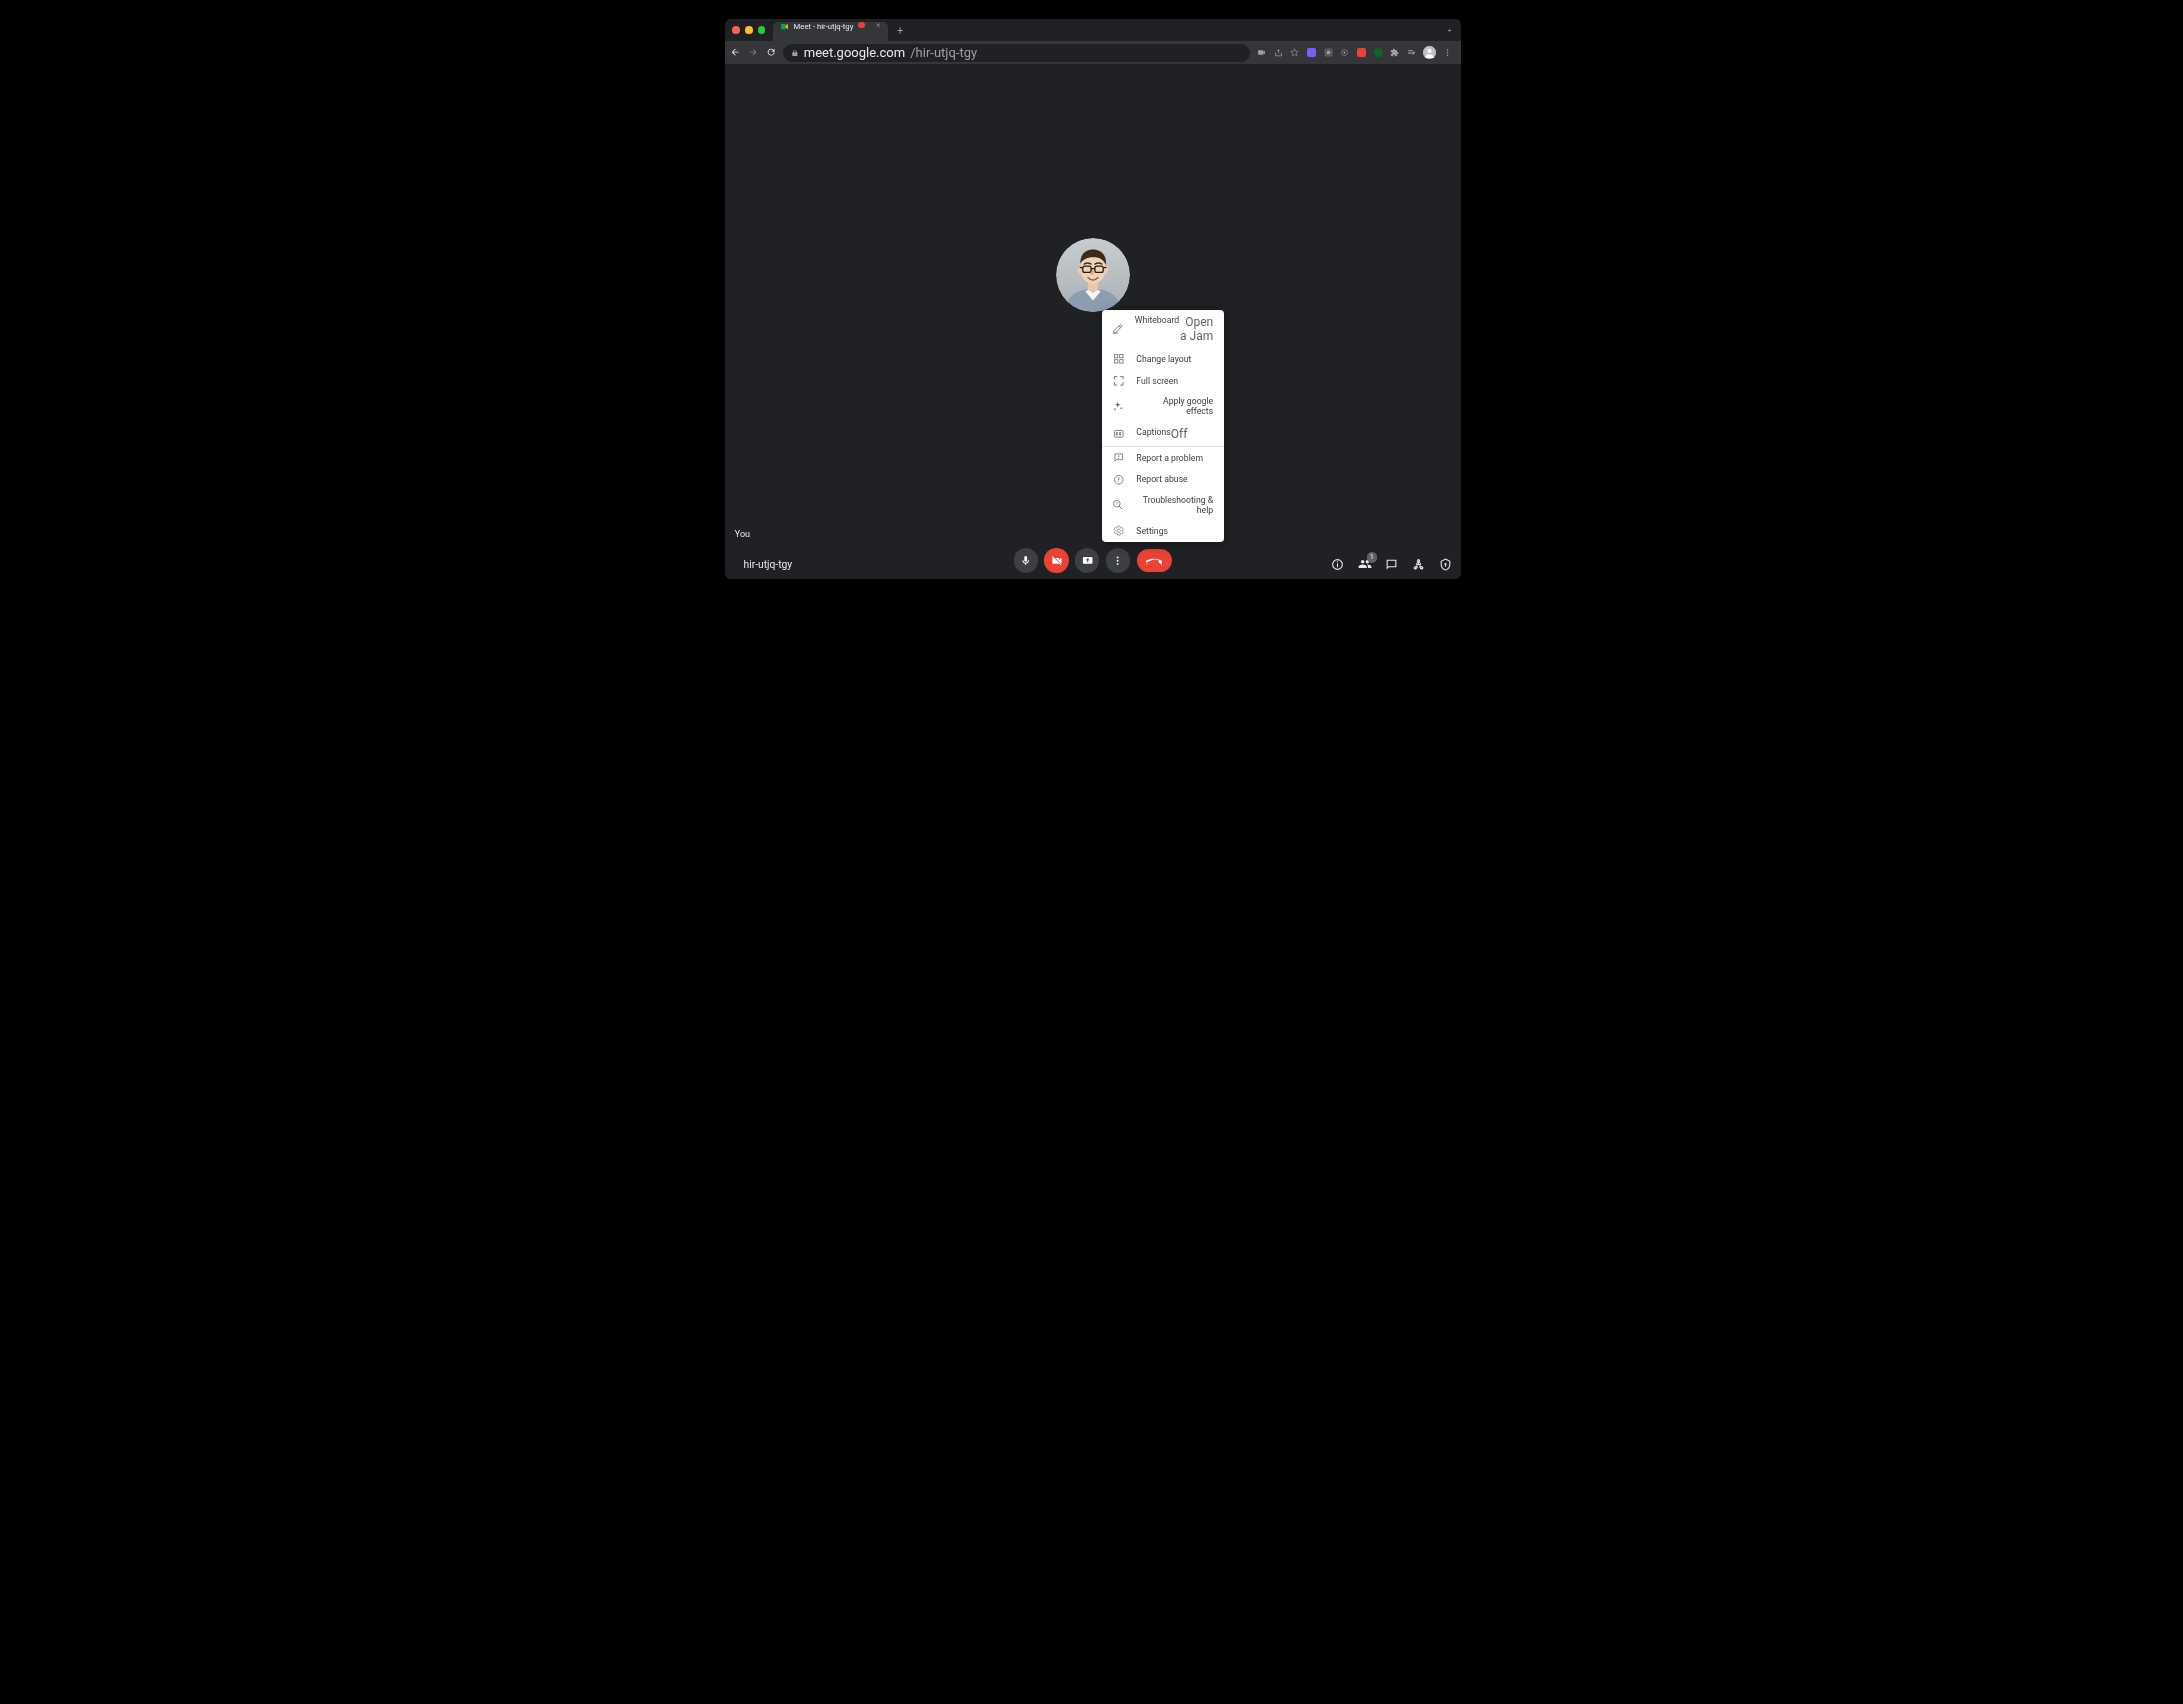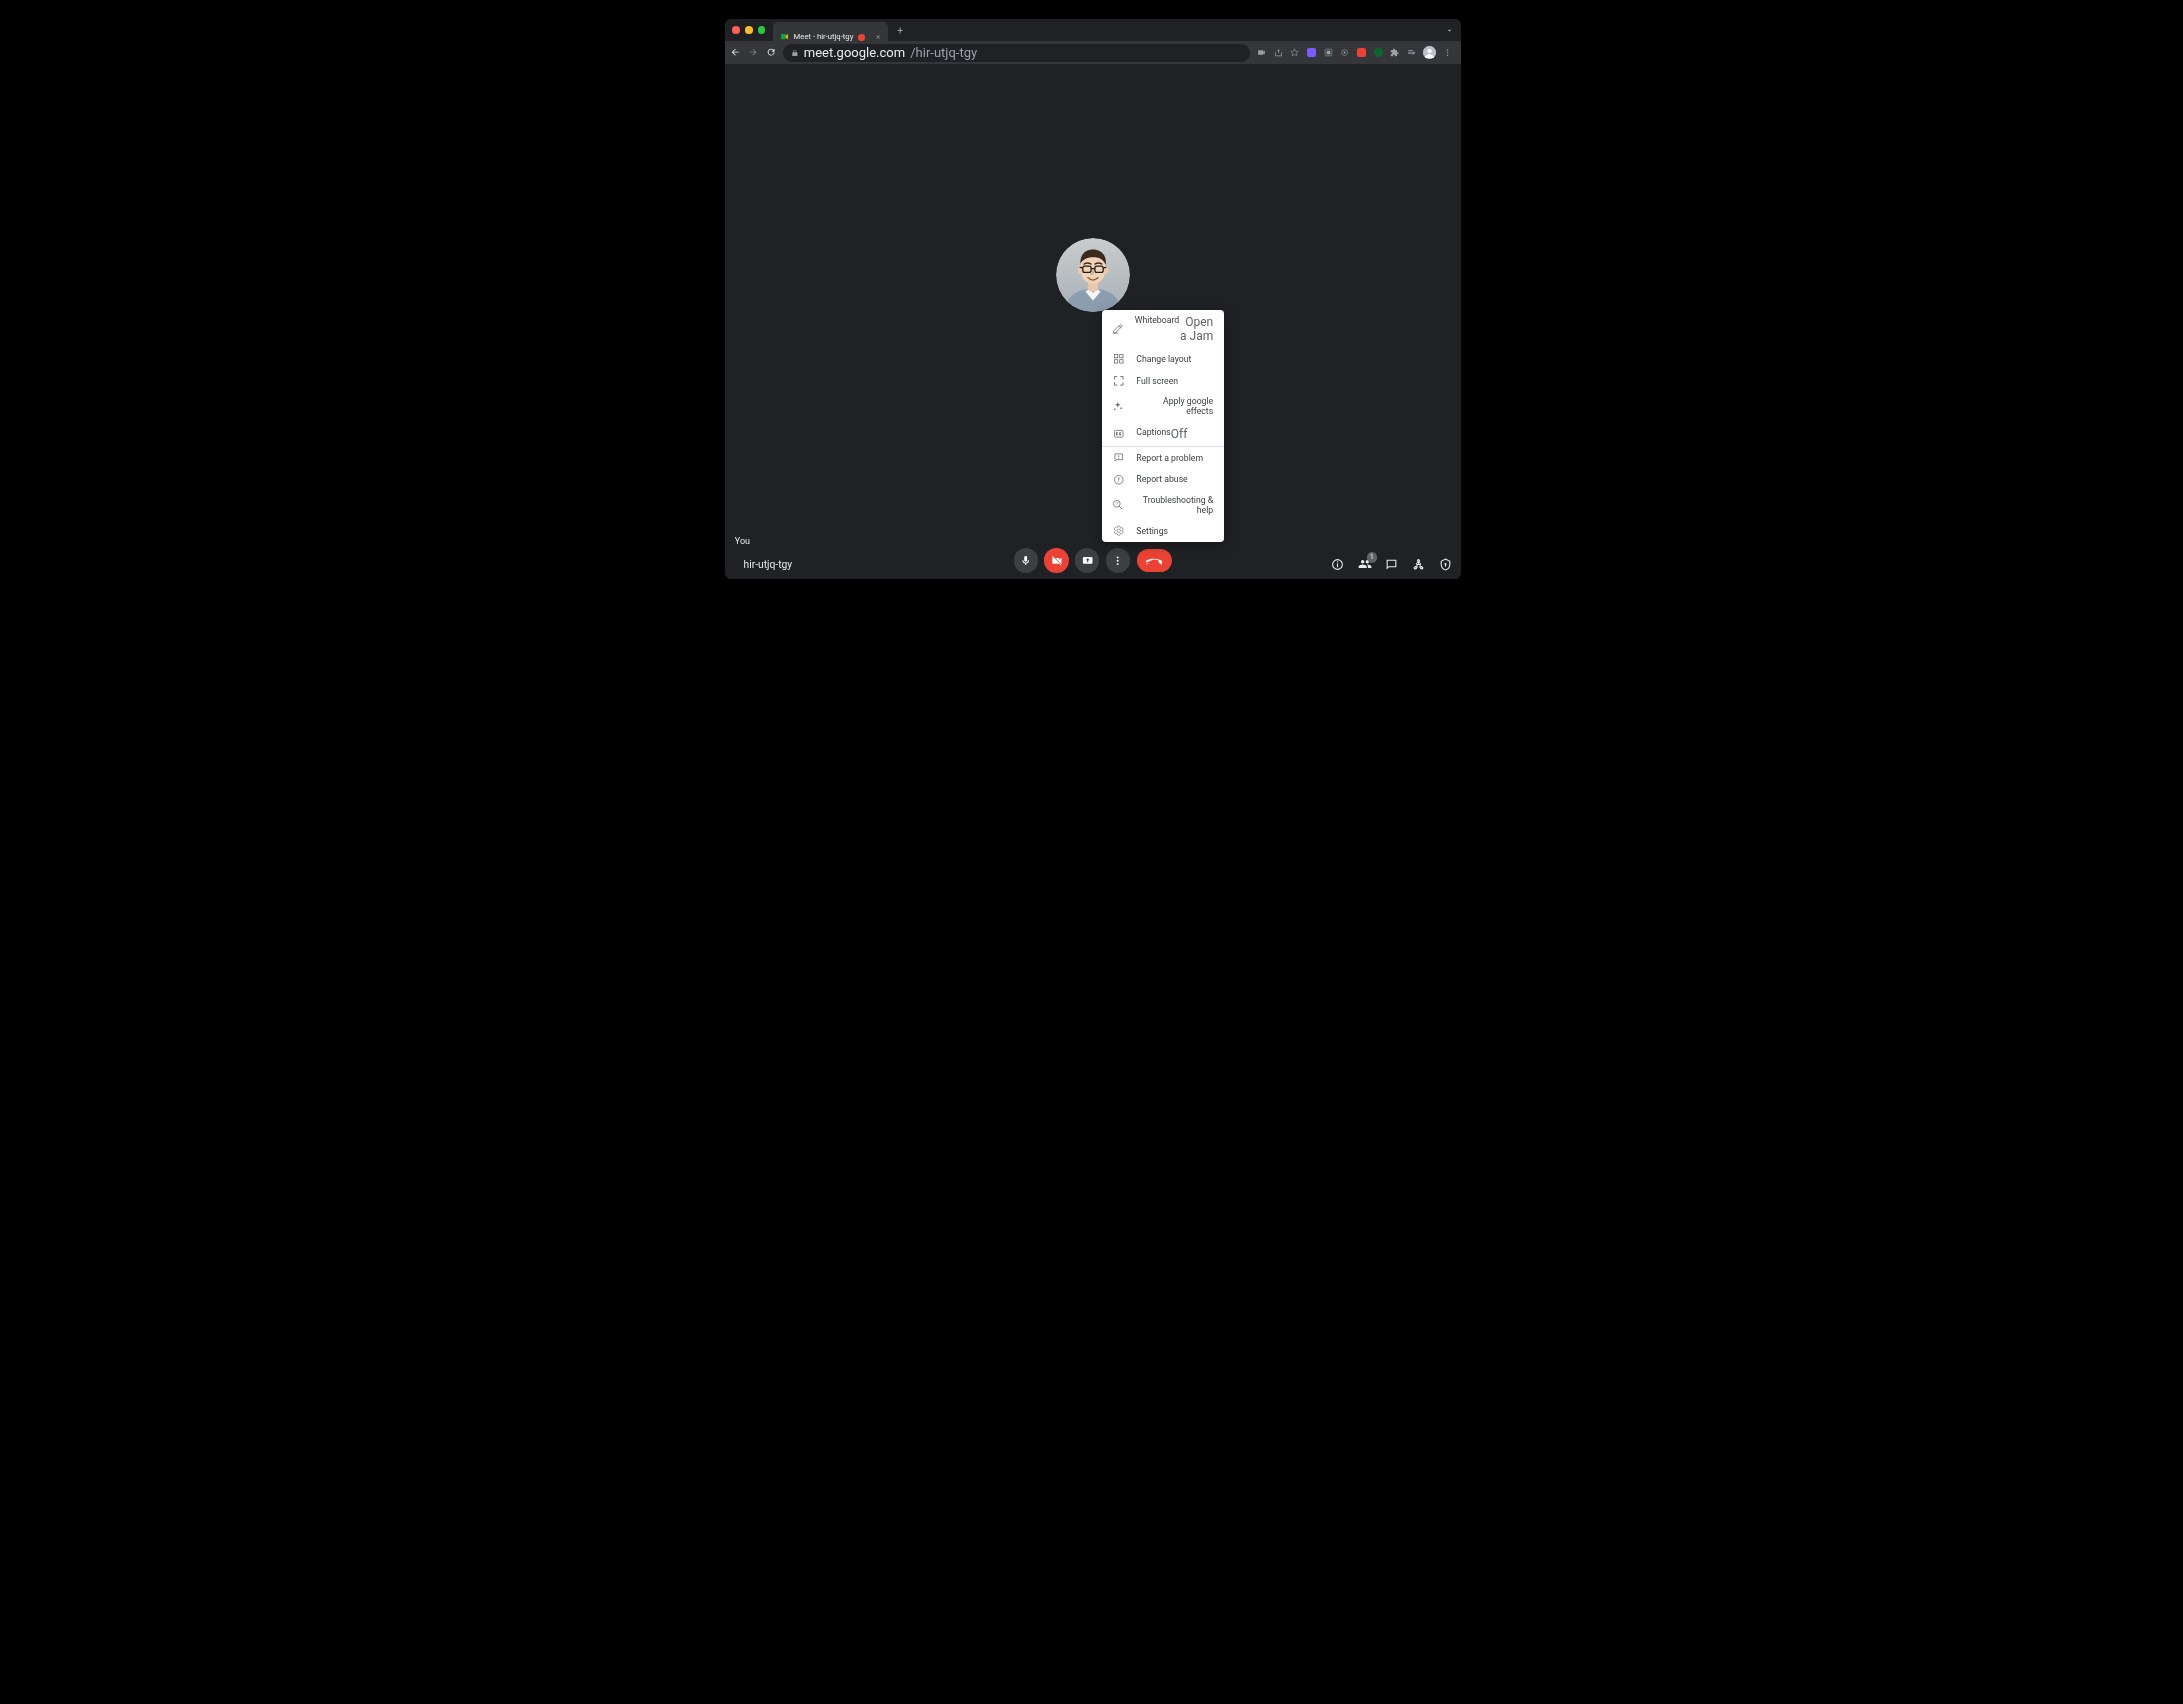--- a/index.html
+++ b/index.html
@@ -50,21 +50,21 @@
   .traffic-lights { display: flex; gap: 5.1px; margin-right: 7.7px;}
   .dot { width: 7.7px; height: 7.7px; border-radius: 50%; }
   .dot.red { background: #ff5f57; }
   .dot.yellow { background: #febc2e; }
   .dot.green { background: #28c840; }
   .tab {
     height: 19px;
     background: var(--tab-bg);
     border-radius: 5.1px 5.1px 0 0;
     display: flex;
-    align-items: flex-end;
+    align-items: flex-start;
     padding: 0 6.4px;
     gap: 5.1px;
     color: #e8eaed;
     font-size: 7.7px;
     min-width: 115px;
     margin-top: 2.6px;
   }
   .tab .status-dot { width:6.4px;height:6.4px;border-radius:50%;background:#ea4335;}
   .new-tab { color:#9aa0a6; width:16.7px;text-align:center;font-size:10.3px;margin-left:3.8px;}
   .tab-bar-right { margin-left:auto; margin-right:6.4px; color:#9aa0a6;}
@@ -105,21 +105,21 @@
   .participant-avatar {
     position:absolute;
     left:50%; top:41%;
     transform:translate(-50%,-50%);
     width:74px;height:74px;
     border-radius:50%;
     overflow:hidden;
   }
   .you-label {
     position:absolute;
-    left:10.3px; bottom:33px;
+    left:10.3px; bottom:40px;
     color:#e8eaed;
     font-size:9px;
   }
   .meeting-code-bottom {
     position:absolute;
     left:19px; bottom:7.7px;
     color:#e8eaed;
     font-size:10.3px;
   }
   

